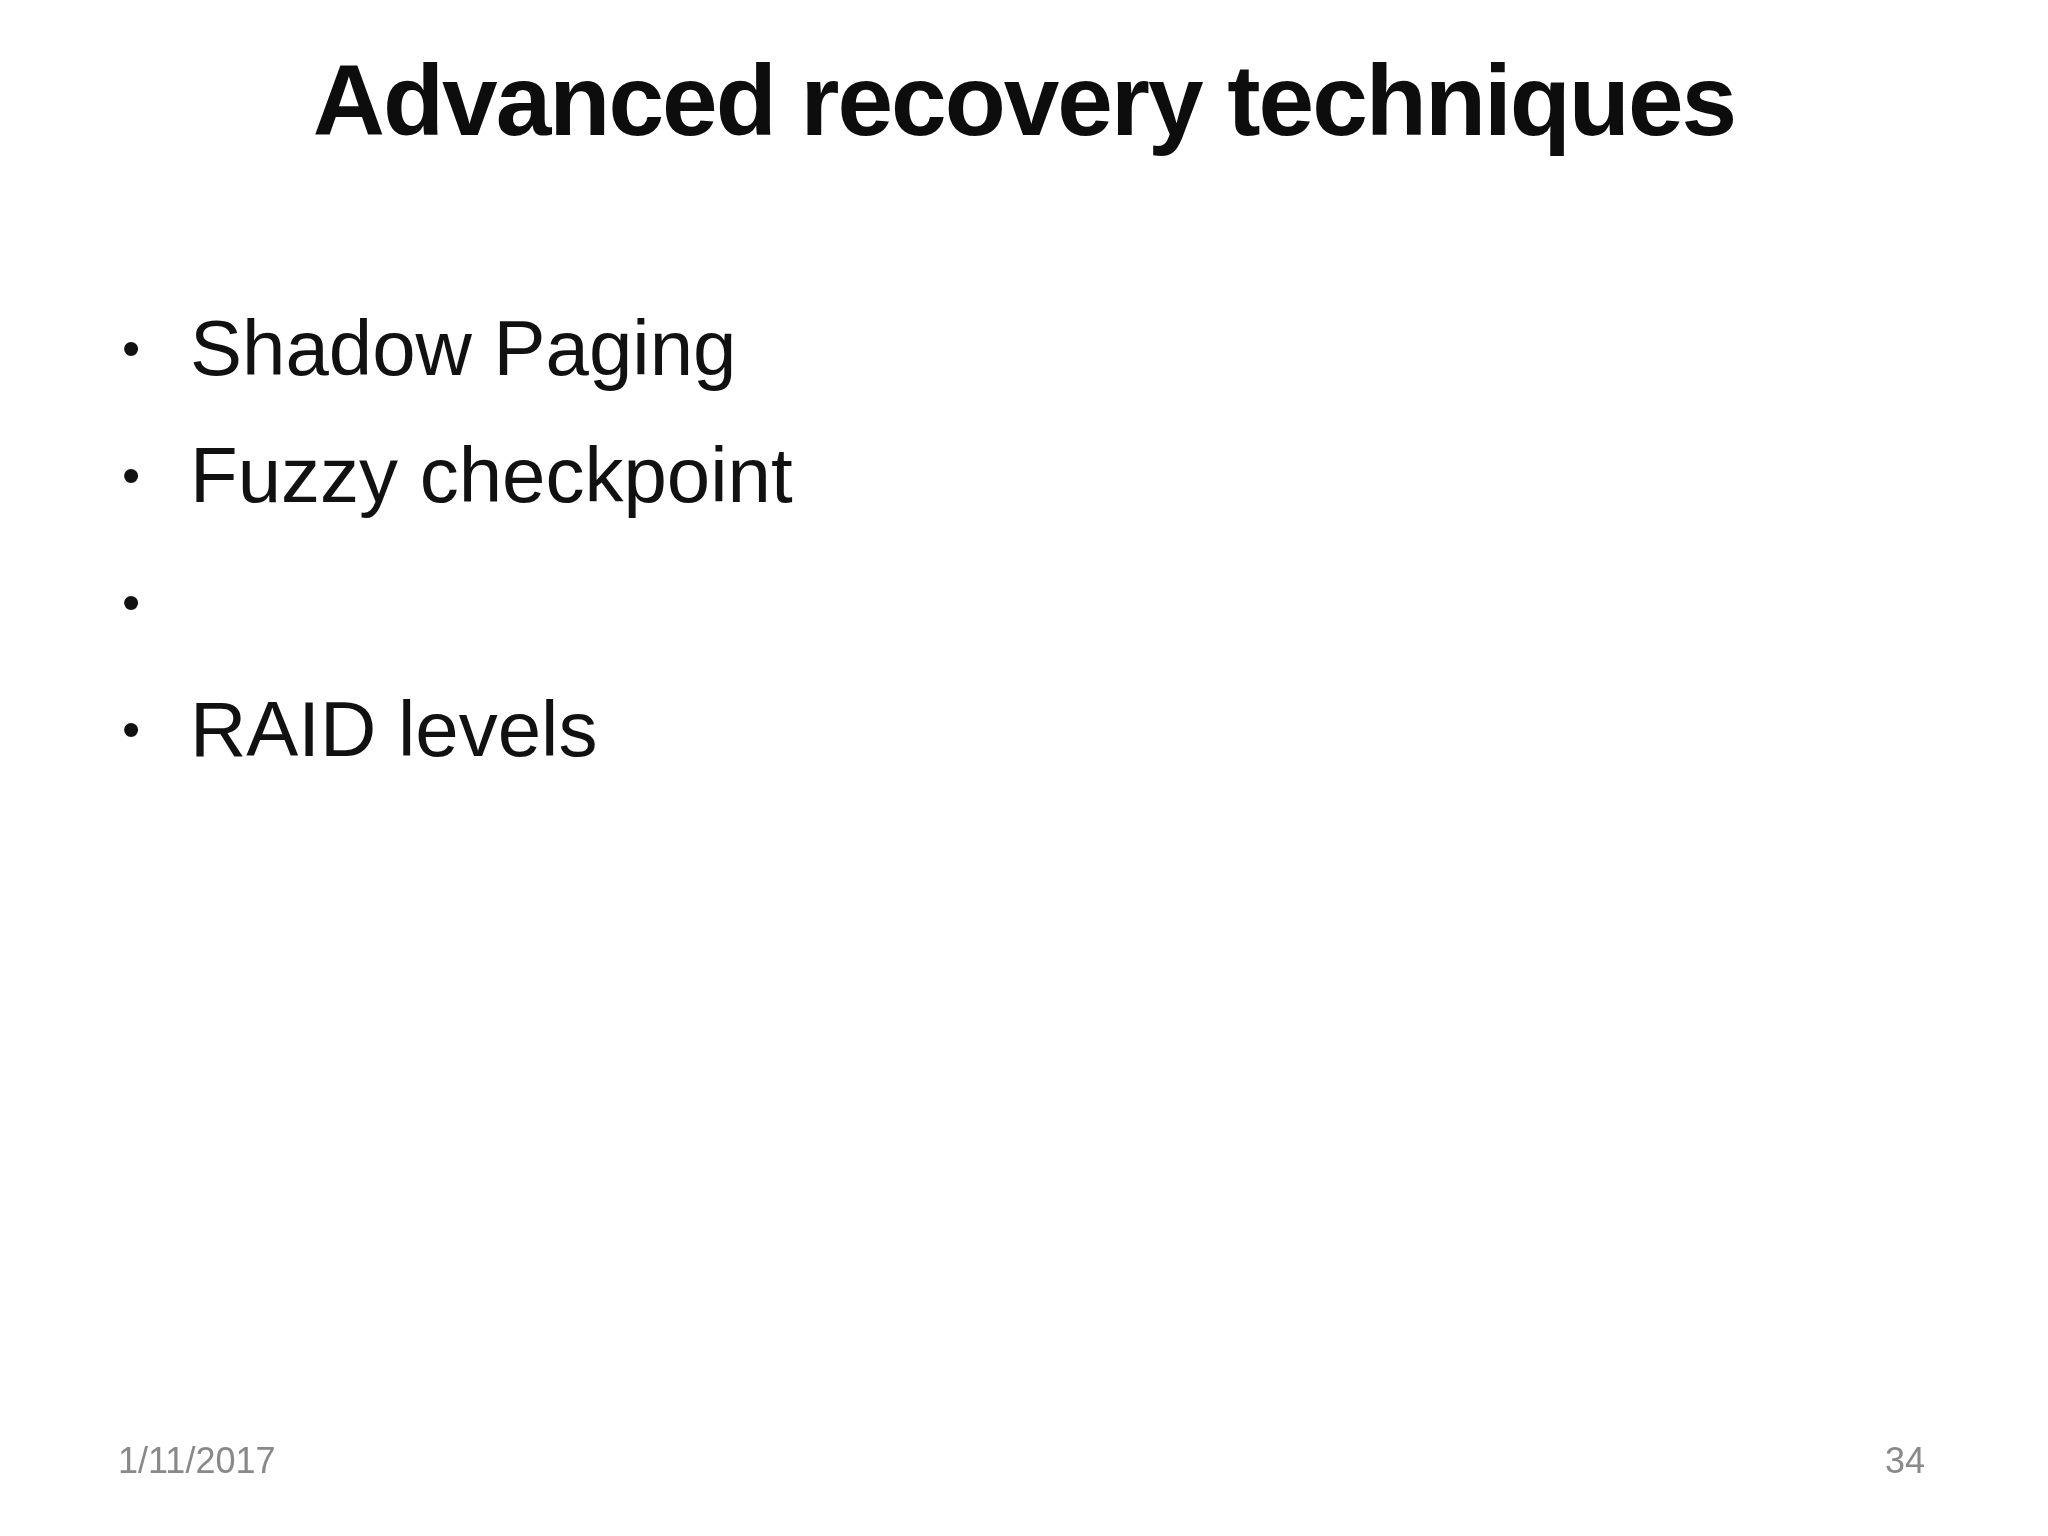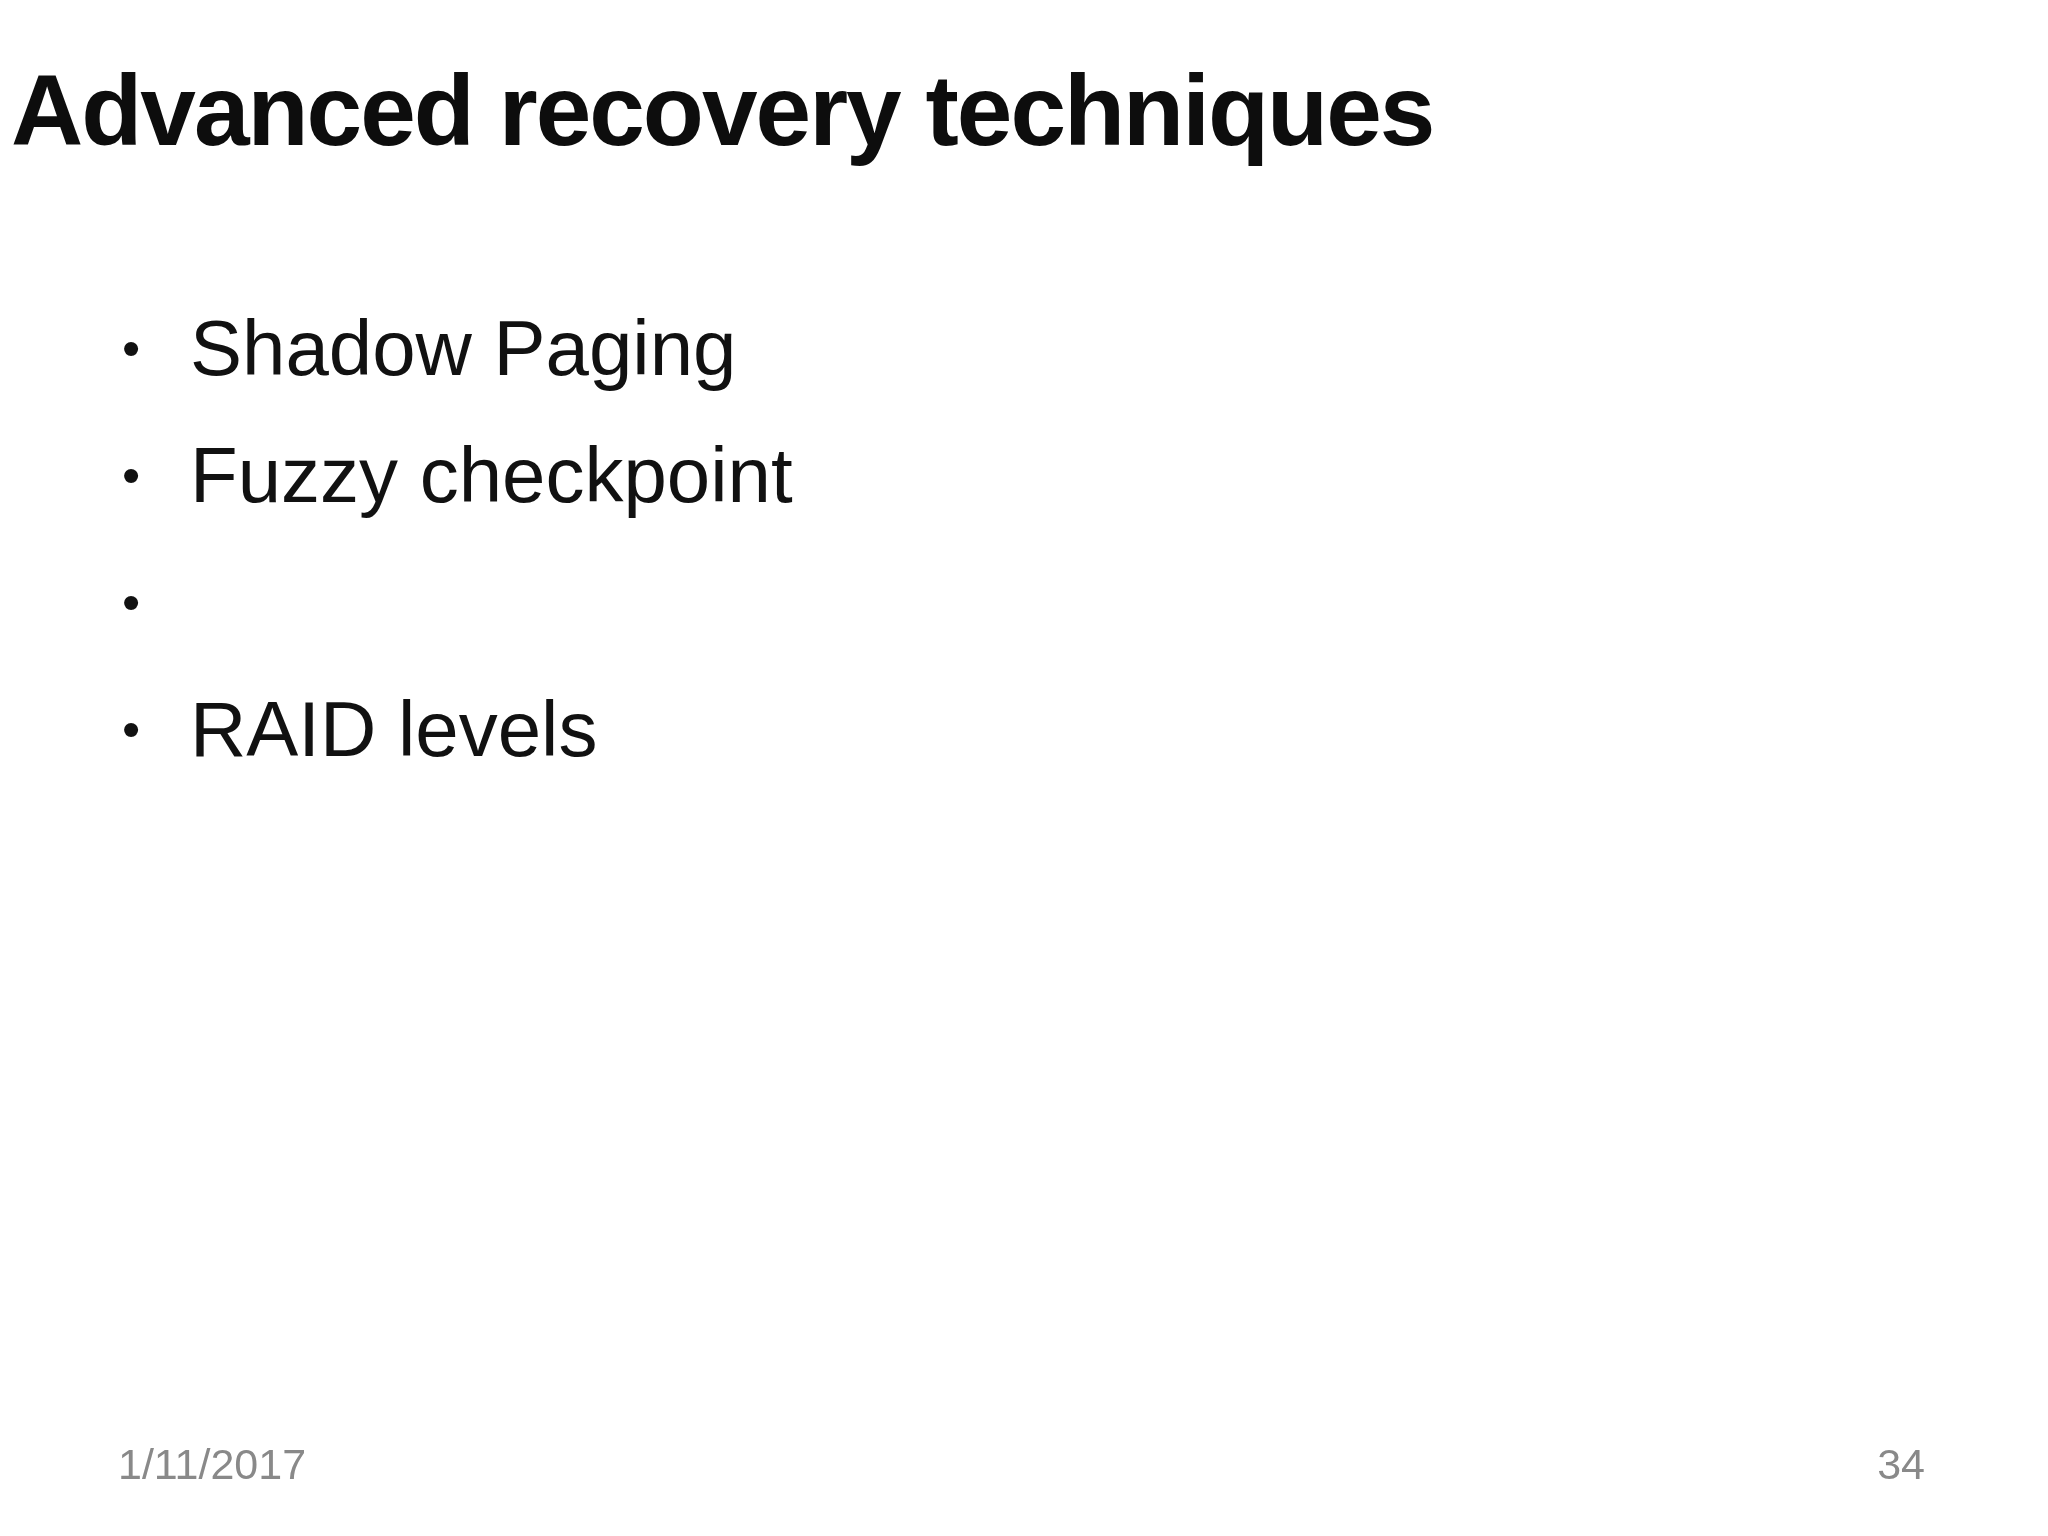--- a/index.html
+++ b/index.html
@@ -13,22 +13,22 @@
     height: 1536px;
     background: #ffffff;
     font-family: "Liberation Sans", sans-serif;
     overflow: hidden;
   }
   .title {
     position: absolute;
     top: 42px;
     left: 0;
     right: 0;
-    margin: 11px;
-    text-align: left;
+    margin: 1px;
+    text-align: center;
     font-size: 100px;
     font-weight: 700;
     letter-spacing: -2px;
     color: #0d0d0d;
     line-height: 1.15;
   }
   .bullets {
     position: absolute;
     left: 122px;
     top: 284px;
@@ -52,21 +52,21 @@
   }
   .bullet-text {
     white-space: nowrap;
   }
   .footer {
     position: absolute;
     left: 0;
     right: 0;
     top: 1440px;
     height: 48px;
-    font-size: 43px;
+    font-size: 36px;
     color: #898989;
   }
   .footer-date {
     position: absolute;
     left: 118px;
     top: 0;
   }
   .footer-author {
     display: block;
     width: 100%;

